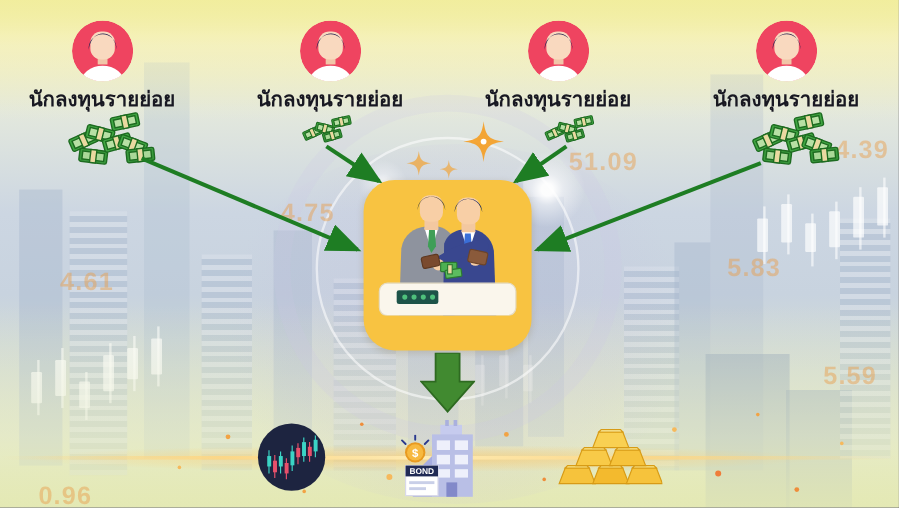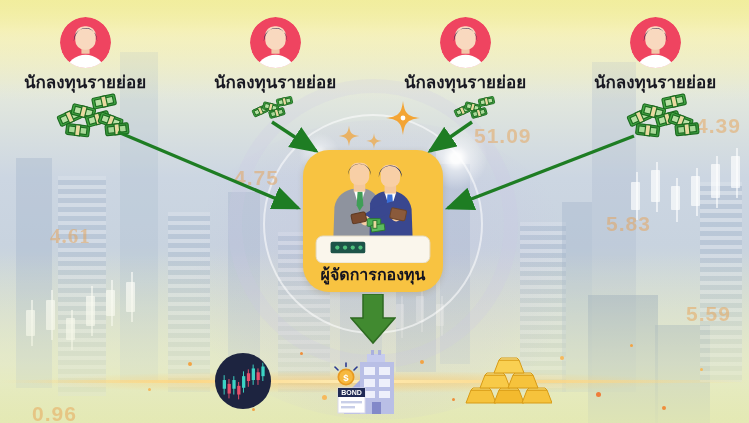--- a/index.html
+++ b/index.html
@@ -100,21 +100,21 @@
       <div class="candle" style="left:436px;top:304px;width:8px;height:22px;opacity:.5;"></div>
   </div>
 
   <div class="bgfade"></div>
   <div class="haze"></div>
   <div class="ring2"></div>
   <div class="ring1"></div>
 
   <div>
     <span class="tick-num" style="left:234px;top:166px;">4.75</span>
-    <span class="tick-num" style="left:50px;top:224px;font-family:Liberation Serif, serif;">4.61</span>
+    <span class="tick-num" style="left:50px;top:224px;">4.61</span>
     <span class="tick-num" style="left:474px;top:124px;">51.09</span>
     <span class="tick-num" style="left:696px;top:114px;">4.39</span>
     <span class="tick-num" style="left:606px;top:212px;">5.83</span>
     <span class="tick-num" style="left:686px;top:302px;">5.59</span>
     <span class="tick-num" style="left:32px;top:402px;">0.96</span>
   </div>
 
   <div class="glowband"></div>
   <div class="glowline"></div>
   <div>
@@ -371,21 +371,20 @@
         <rect x="64" y="68" width="4" height="8" fill="#ead9a0"></rect>
       </g>
 
       <rect x="5" y="84" width="118" height="28" rx="7" fill="#faf6ec" stroke="#e4dbc4"></rect>
       <rect x="20" y="90" width="36" height="12" rx="2" fill="#1d5348"></rect>
       <circle cx="27" cy="96" r="2.2" fill="#4ec07c"></circle>
         <circle cx="35" cy="96" r="2.2" fill="#4ec07c"></circle>
       <circle cx="43" cy="96" r="2.2" fill="#4ec07c"></circle>
         <circle cx="51" cy="96" r="2.2" fill="#4ec07c"></circle>
     </svg>
-    <span class="fund-label lbl-reset">ผู้จัดการกองทุน</span>
   </div>
 
   <svg class="abs" style="left:350px;top:294px;" width="46" height="51" viewBox="0 0 46 51">
     <polygon points="13,0 33,0 33,24 45,24 23,49 1,24 13,24" fill="#418a30" stroke="#2e6a21" stroke-width="1.5"></polygon>
   </svg>
 
   <svg class="abs" style="left:214px;top:352px;" width="58" height="58" viewBox="0 0 60 60">
     <defs>
         <clipPath id="cc">
           <circle cx="30" cy="30" r="28"></circle>

